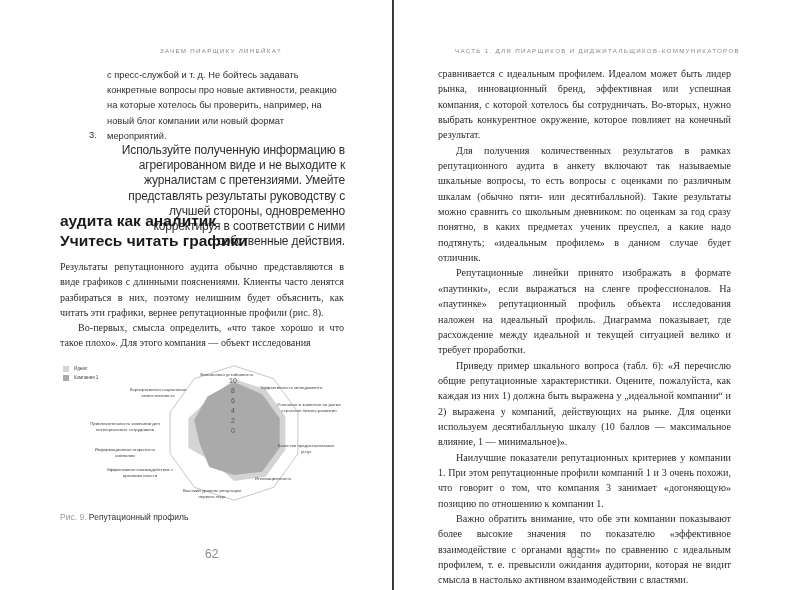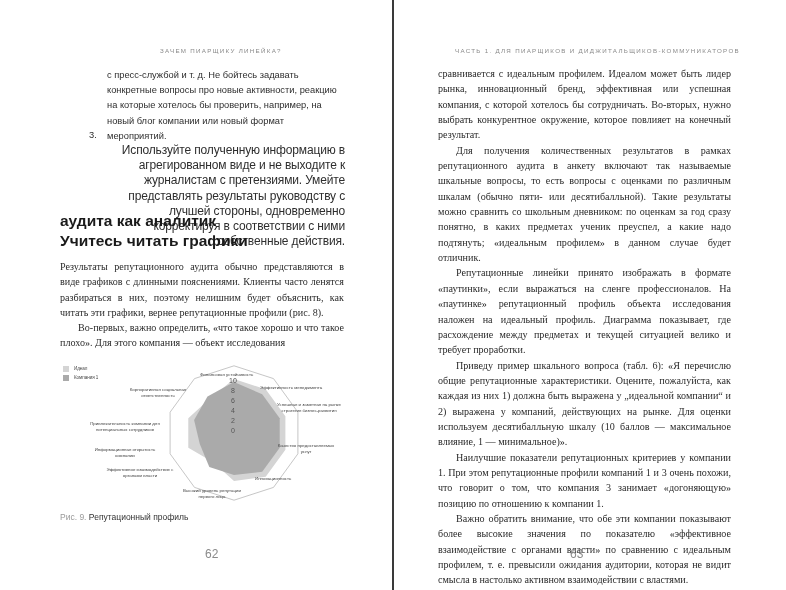--- a/index.html
+++ b/index.html
@@ -63,21 +63,21 @@
     <span class="txt">Используйте полученную информацию в агрегированном виде и не выходите к журналистам с претензиями. Умейте представлять результаты руководству с лучшей стороны, одновременно корректируя в соответствии с ними собственные действия.</span>
   </div>
 
   <div class="heading">
     <div>аудита как аналитик</div>
     <div>Учитесь читать графики</div>
   </div>
 
   <div class="left-body serif-block">
     <p>Результаты репутационного аудита обычно представляются в виде графиков с длинными пояснениями. Клиенты часто ленятся разбираться в них, поэтому нелишним будет объяснить, как читать эти графики, вернее репутационные профили (рис. 8).</p>
-    <p class="indent">Во-первых, важно определить, «что такое хорошо и что такое плохо». Для этого компания — объект исследования</p>
+    <p class="indent">Во-первых, смысла определить, «что такое хорошо и что такое плохо». Для этого компания — объект исследования</p>
   </div>
 
   <div class="figure">
     <div class="legend">
       <div class="legend-row">
         <span class="swatch" style="background:#d4d4d4"></span>
         <span>Идеал</span>
       </div>
       <div class="legend-row">
         <span class="swatch" style="background:#aaaaaa"></span>
@@ -119,20 +119,20 @@
 </div>
 
 <div class="gutter"></div>
 
 <div class="page page-right">
   <div class="running-head">Часть 1. Для пиарщиков и диджитальщиков-коммуникаторов</div>
 
   <div class="right-body serif-block">
     <p>сравнивается с идеальным профилем. Идеалом может быть лидер рынка, инновационный бренд, эффективная или успешная компания, с которой хотелось бы сотрудничать. Во-вторых, нужно выбрать конкурентное окружение, которое повлияет на конечный результат.</p>
     <p class="indent">Для получения количественных результатов в рамках репутационного аудита в анкету включают так называемые шкальные вопросы, то есть вопросы с оценками по различным шкалам (обычно пяти- или десятибалльной). Такие результаты можно сравнить со школьным дневником: по оценкам за год сразу понятно, в каких предметах ученик преуспел, а какие надо подтянуть; «идеальным профилем» в данном случае будет отличник.</p>
-    <p class="indent">Репутационные линейки принято изображать в формате «паутинки», если выражаться на сленге профессионалов. На «паутинке» репутационный профиль объекта исследования наложен на идеальный профиль. Диаграмма показывает, где расхождение между предметах и текущей ситуацией велико и требует проработки.</p>
+    <p class="indent">Репутационные линейки принято изображать в формате «паутинки», если выражаться на сленге профессионалов. На «паутинке» репутационный профиль объекта исследования наложен на идеальный профиль. Диаграмма показывает, где расхождение между идеальной и текущей ситуацией велико и требует проработки.</p>
     <p class="indent">Приведу пример шкального вопроса (табл. 6): «Я перечислю общие репутационные характеристики. Оцените, пожалуйста, как каждая из них 1) должна быть выражена у „идеальной компании“ и 2) выражена у компаний, действующих на рынке. Для оценки используем десятибалльную шкалу (10 баллов — максимальное влияние, 1 — минимальное)».</p>
     <p class="indent">Наилучшие показатели репутационных критериев у компании 1. При этом репутационные профили компаний 1 и 3 очень похожи, что говорит о том, что компания 3 занимает «догоняющую» позицию по отношению к компании 1.</p>
     <p class="indent">Важно обратить внимание, что обе эти компании показывают более высокие значения по показателю «эффективное взаимодействие с органами власти» по сравнению с идеальным профилем, т. е. превысили ожидания аудитории, которая не видит смысла в настолько активном взаимодействии с властями.</p>
   </div>
 
   <div class="page-num">63</div>
 </div>
 
 </body></html>

